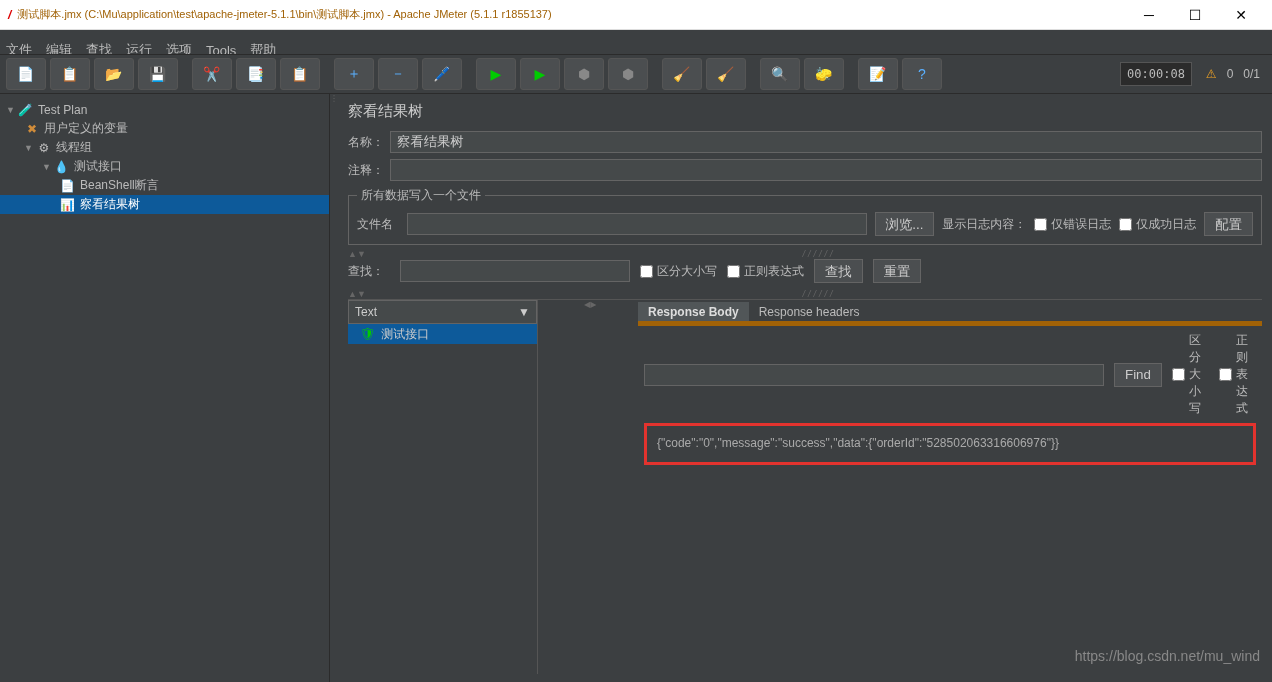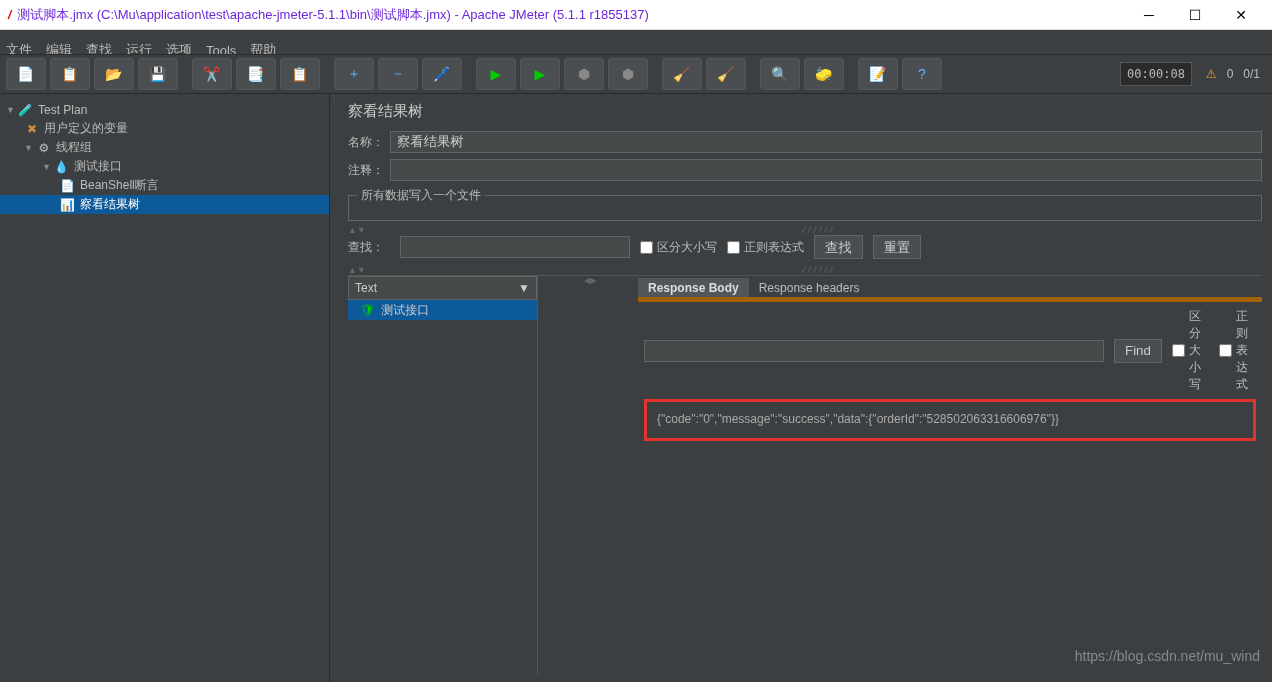--- a/index.html
+++ b/index.html
@@ -1,19 +1,19 @@
 <!DOCTYPE html>
 <html><head>
 <meta charset="utf-8">
 <style>
 * { margin: 0; padding: 0; box-sizing: border-box; }
 body { font-family: "Microsoft YaHei", Arial, sans-serif; font-size: 12px; background: #fff; width: 1272px; height: 682px; overflow: hidden; display: flex; flex-direction: column; }
 .titlebar { background: #fff; height: 30px; display: flex; align-items: center; padding: 0 8px; border-bottom: 1px solid #ddd; }
 .titlebar .icon { color: #d00; margin-right: 6px; font-style: italic; font-weight: bold; }
-.titlebar .title { flex: 1; color: #6d28d9; font-size: 13px; }
+.titlebar .title { flex: 1; color: #a16207; font-size: 11px; }
 .titlebar .wbtn { width: 46px; height: 30px; display: flex; align-items: center; justify-content: center; color: #000; font-size: 14px; }
 .menubar { background: #3c3f41; color: #bbb; height: 24px; display: flex; align-items: center; padding: 0 6px; gap: 14px; font-size: 13px; }
 .menubar span { cursor: pointer; margin-top: 16px; }
 .toolbar { background: #3c3f41; height: 40px; display: flex; align-items: center; padding: 4px 6px; gap: 4px; border-top: 1px solid #2b2b2b; border-bottom: 1px solid #2b2b2b; }
 .tbtn { width: 40px; height: 32px; display: flex; align-items: center; justify-content: center; background: #4b4e50; border: 1px solid #555; border-radius: 3px; font-size: 14px; }
 .tsep { width: 6px; }
 .timer { background: #2b2b2b; border: 1px solid #555; color: #bbb; padding: 4px 6px; font-family: monospace; margin-left: auto; }
 .counters { color: #bbb; display: flex; align-items: center; gap: 10px; margin-left: 10px; margin-right: 6px; }
 .warn { color: #f5a623; }
 .main { flex: 1; display: flex; background: #3c3f41; overflow: hidden; }
@@ -148,20 +148,35 @@
     <div class="row">
       <span class="lbl">名称：</span>
       <input class="inp" value="察看结果树" style="">
     </div>
     <div class="row">
       <span class="lbl">注释：</span>
       <input class="inp" style="">
     </div>
     <fieldset>
       <legend>所有数据写入一个文件</legend>
+      <div class="row" style="gap:8px;margin-bottom:0">
+        <span class="lbl">文件名</span>
+        <input class="inp" style="flex: 1 1 0%;">
+        <button class="btn">浏览...</button>
+        <span>显示日志内容：</span>
+        <label class="cb">
+            <input type="checkbox" style="">
+            <span>仅错误日志</span>
+          </label>
+        <label class="cb">
+            <input type="checkbox" style="">
+            <span>仅成功日志</span>
+          </label>
+        <button class="btn">配置</button>
+      </div>
     </fieldset>
     <div class="dragbar">
         <span class="arrows">▲▼</span>
         <span class="dots">//////</span>
       </div>
     <div class="row" style="gap:10px">
       <span class="lbl">查找：</span>
       <input class="inp" style="width: 230px; flex: 0 0 auto;">
       <label class="cb">
           <input type="checkbox" style="">

